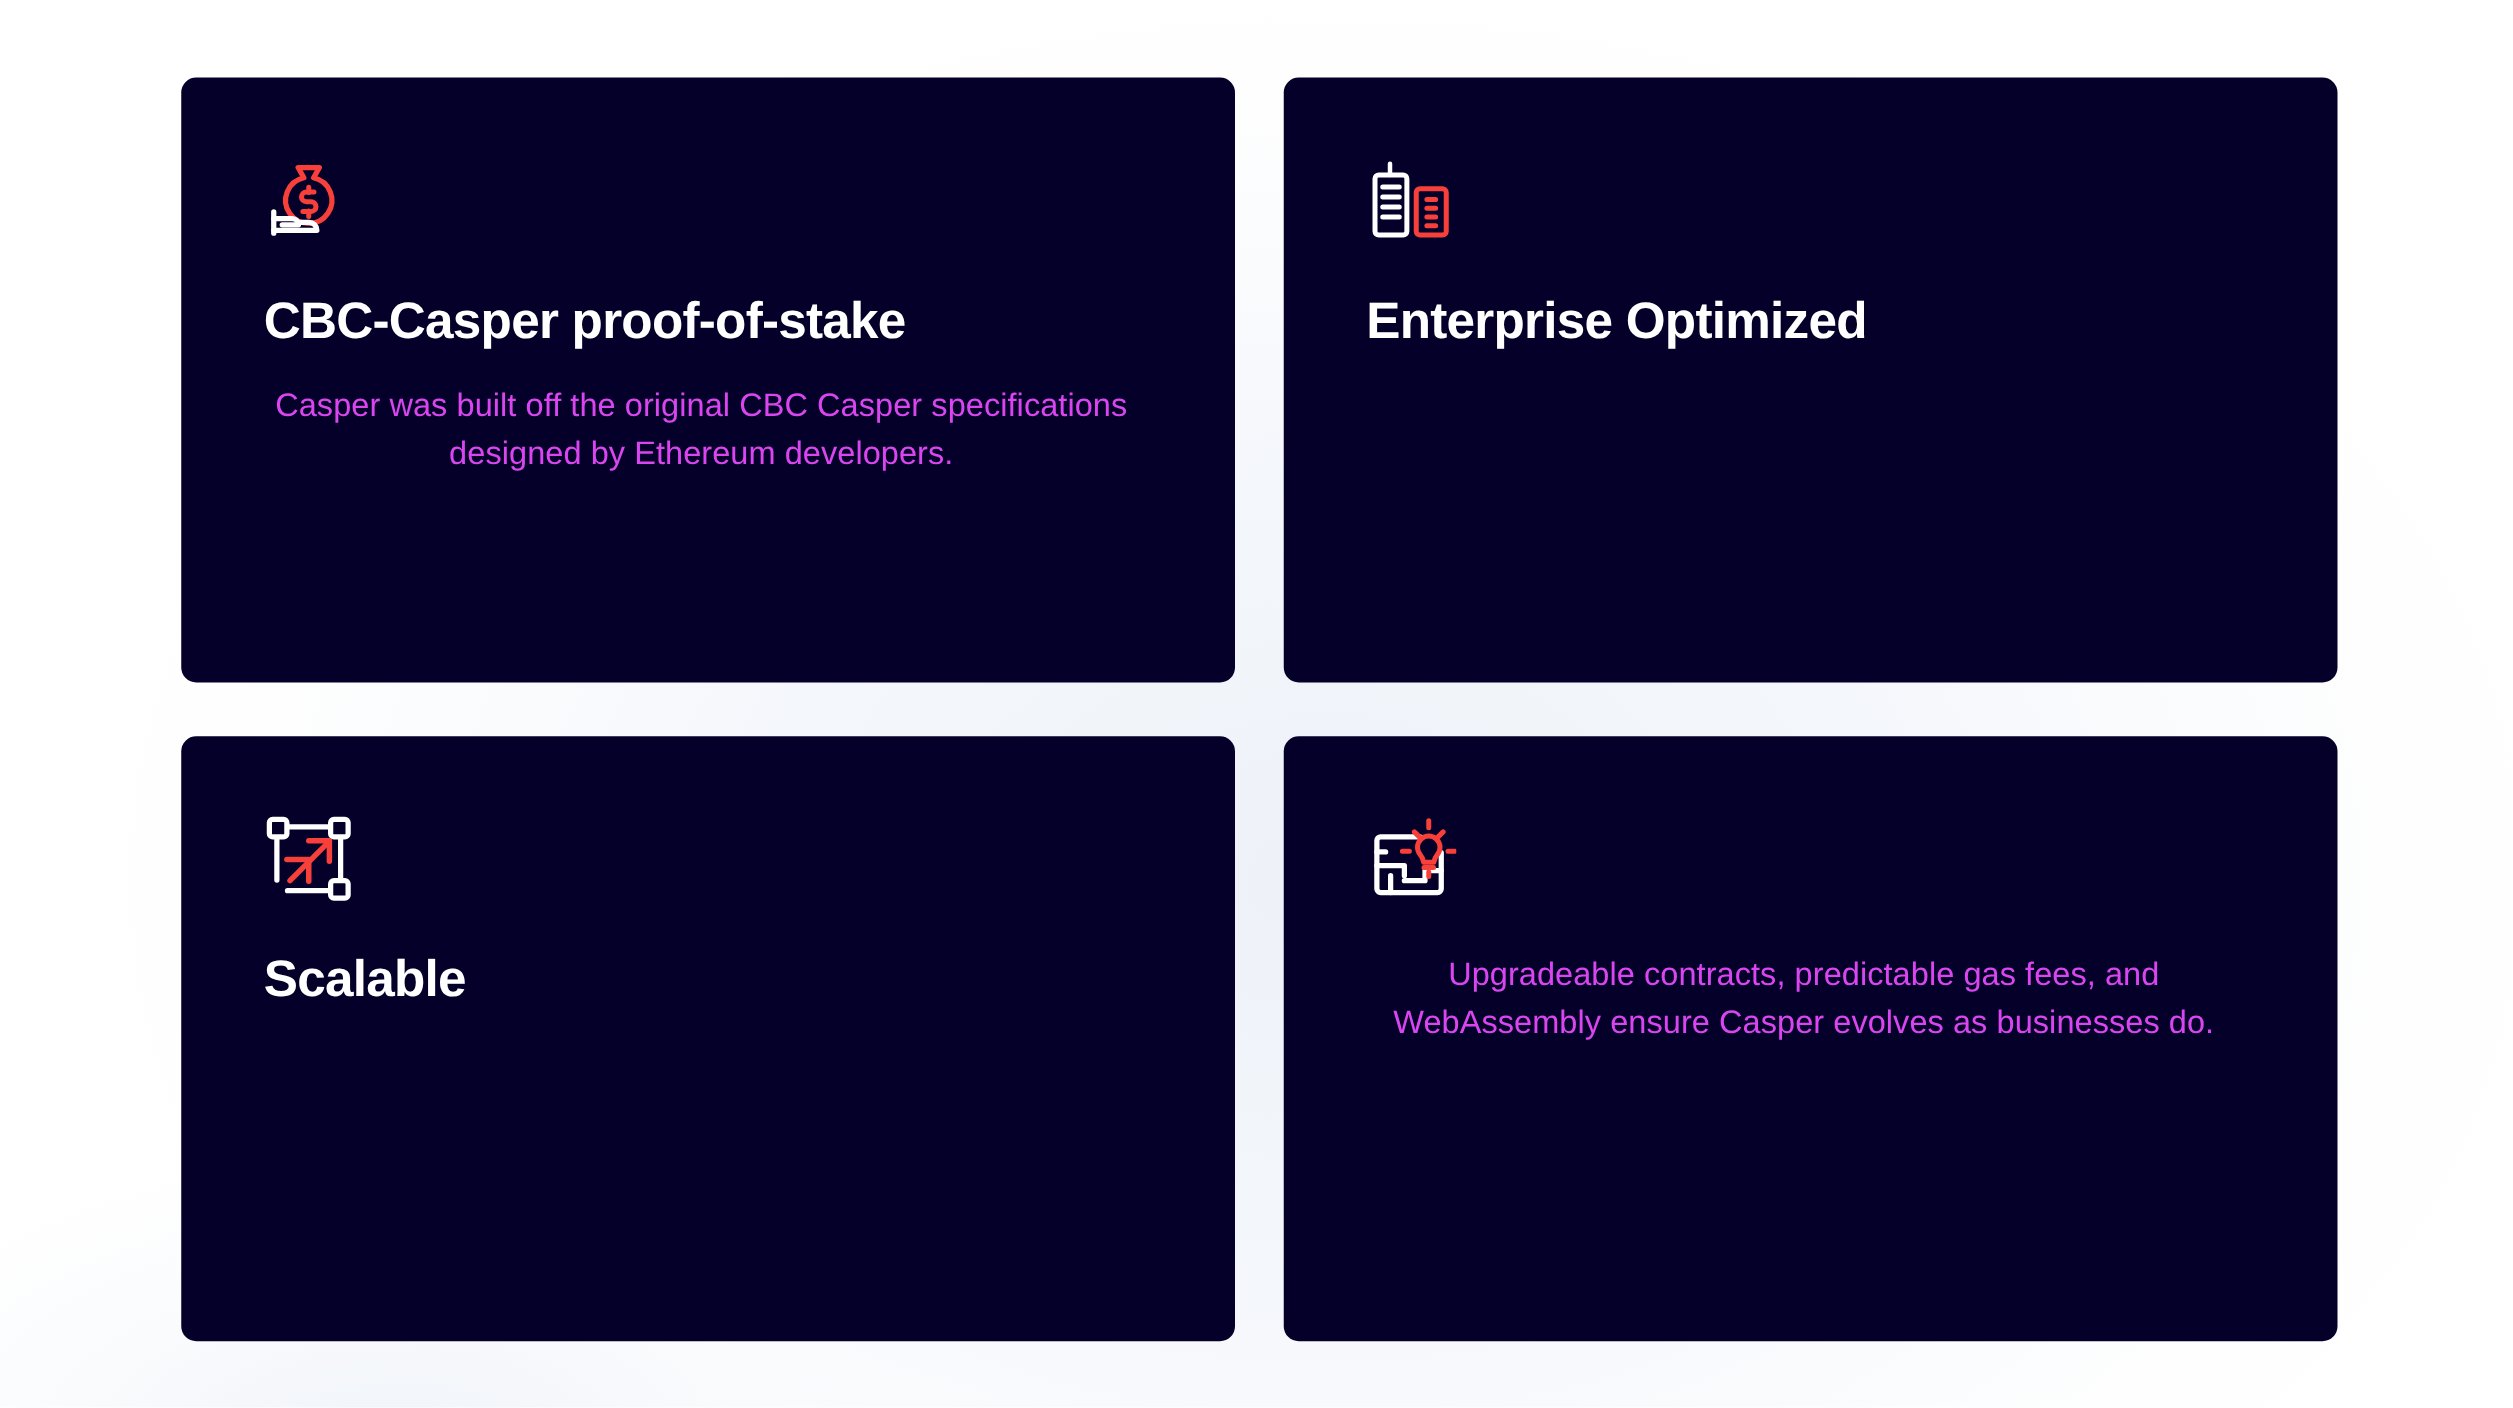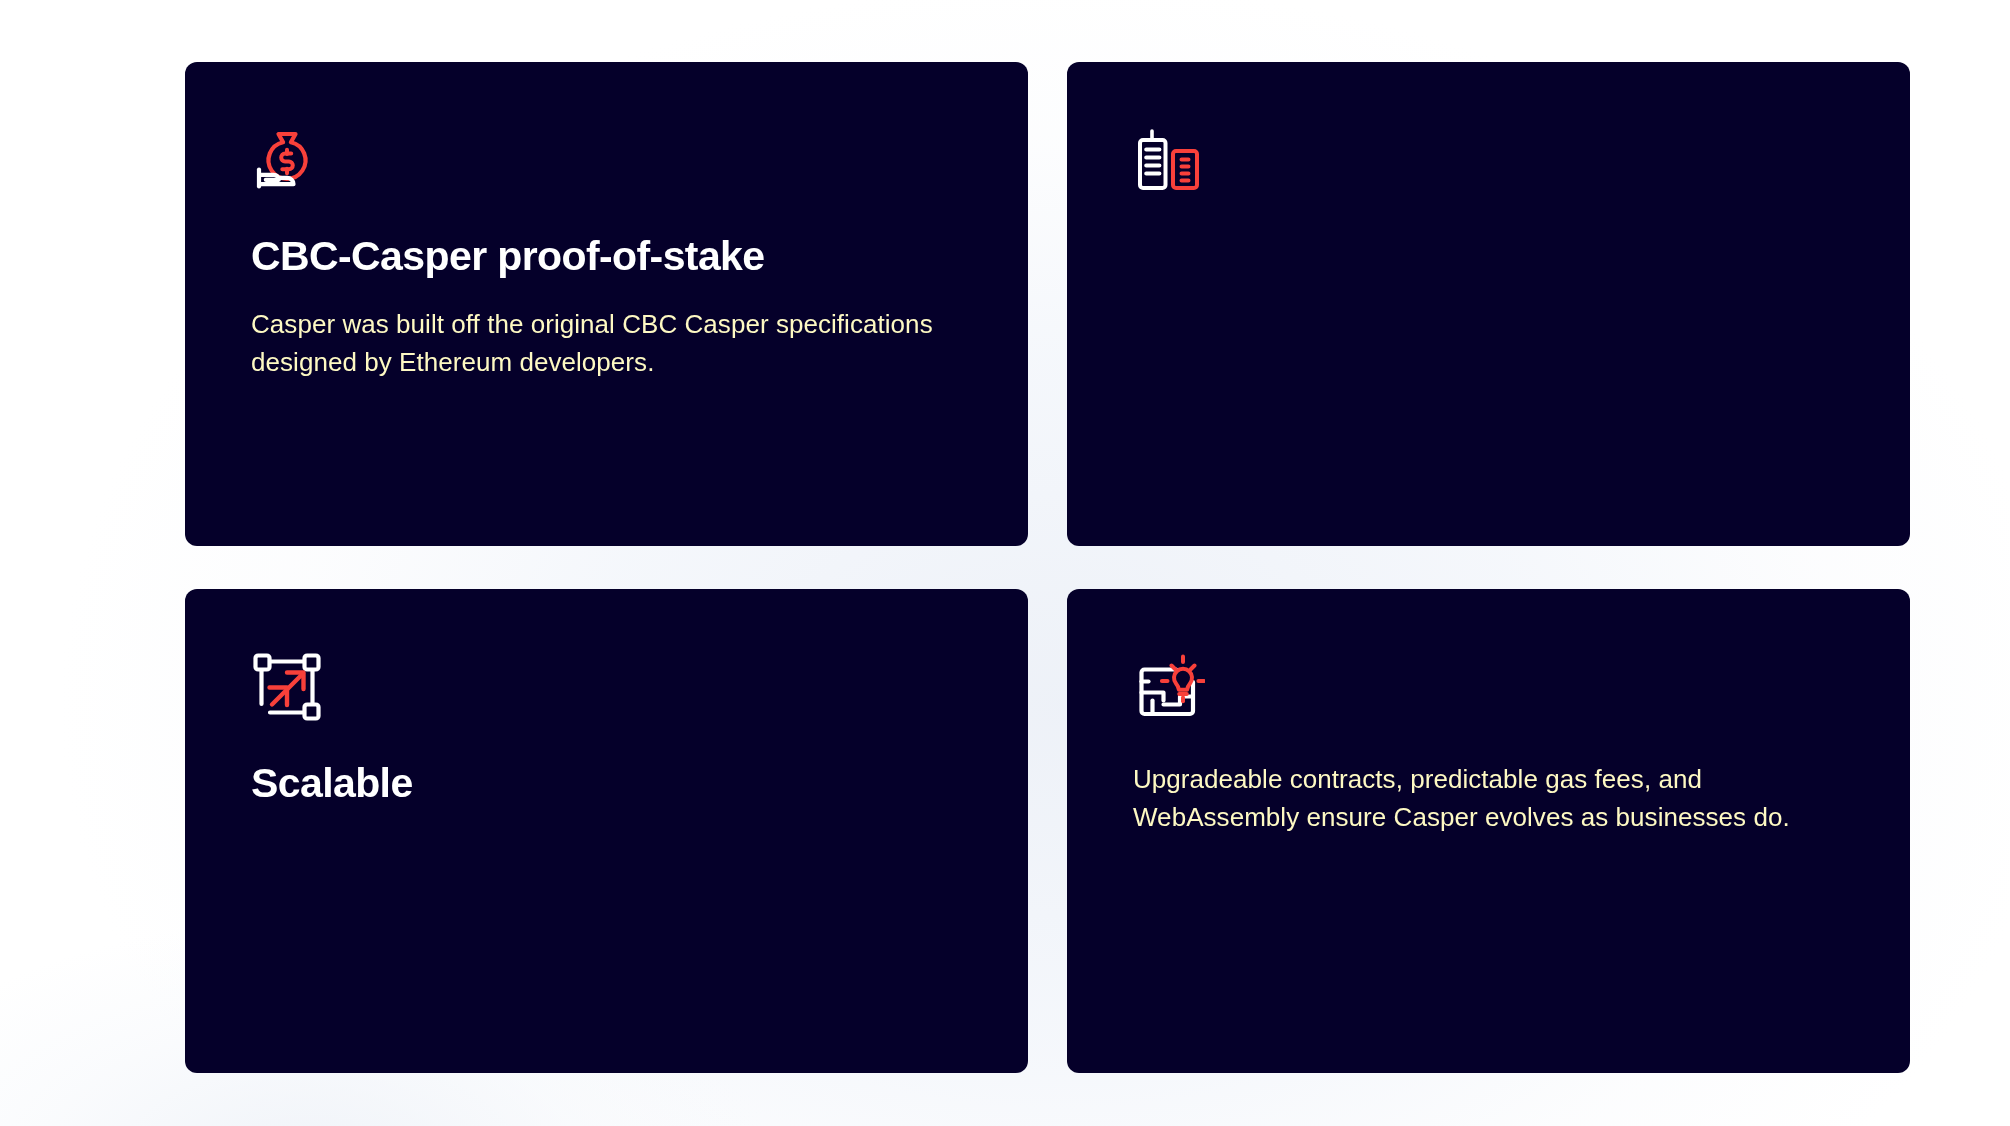--- a/index.html
+++ b/index.html
@@ -52,21 +52,20 @@
     position: absolute;
     left: 145px;
     top: 62px;
     width: 1725px;
     display: grid;
     grid-template-columns: 843px 843px;
     grid-template-rows: 484px 484px;
     column-gap: 39px;
     row-gap: 43px;
     z-index: 2;
-    margin-left: 40px;
   }
 
   .card {
     background: #05002a;
     border-radius: 12px;
     padding: 62px 66px 0 66px;
     overflow: hidden;
     position: relative;
   }
 
@@ -81,26 +80,27 @@
   .card-title {
     color: #ffffff;
     font-size: 41px;
     line-height: 1.12;
     font-weight: 700;
     letter-spacing: -0.6px;
     margin-bottom: 26px;
   }
 
   .card-body {
-    color: #fef9c3;
+    color: #d946ef;
     font-size: 26px;
     line-height: 1.46;
     font-weight: 400;
     max-width: 700px;
     letter-spacing: 0.05px;
+    text-align: center;
   }
 </style>
 </head>
 <body>
 
 <div class="bg-wash"></div>
 <div class="bg-wash2"></div>
 
 <div class="grid">
 
@@ -128,20 +128,21 @@
 
         <path d="M19 7 v9" stroke="#ffffff" stroke-width="3.6" stroke-linecap="round"></path>
 
         <rect x="7" y="16" width="25.5" height="48" rx="3" stroke="#ffffff" stroke-width="4" fill="none"></rect>
         <path d="M13.2 25.5 h13.2 M13.2 33.5 h13.2 M13.2 41.5 h13.2 M13.2 49.5 h13.2" stroke="#ffffff" stroke-width="4" stroke-linecap="round"></path>
 
         <rect x="40" y="27" width="24" height="37" rx="3" stroke="#f8403a" stroke-width="4" fill="none"></rect>
         <path d="M48.5 35.5 h7 M48.5 42.5 h7 M48.5 49.5 h7 M48.5 56.5 h7" stroke="#f8403a" stroke-width="4" stroke-linecap="round"></path>
       </svg>
     </span>
+    <div class="card-title">Enterprise Optimized</div>
   </div>
 
   <div class="card">
     <span class="card-icon">
       <svg viewBox="0 0 72 72" fill="none" xmlns="http://www.w3.org/2000/svg">
 
         <path d="M19 10.5 h34 M10.5 19 v34 M19 61.5 h34 M61.5 19 v34" stroke="#ffffff" stroke-width="4.2" stroke-linecap="round"></path>
 
         <rect x="4.5" y="4.5" width="14" height="14" rx="2.6" stroke="#ffffff" stroke-width="4.2" fill="#05002a"></rect>
         <rect x="53.5" y="4.5" width="14" height="14" rx="2.6" stroke="#ffffff" stroke-width="4.2" fill="#05002a"></rect>

